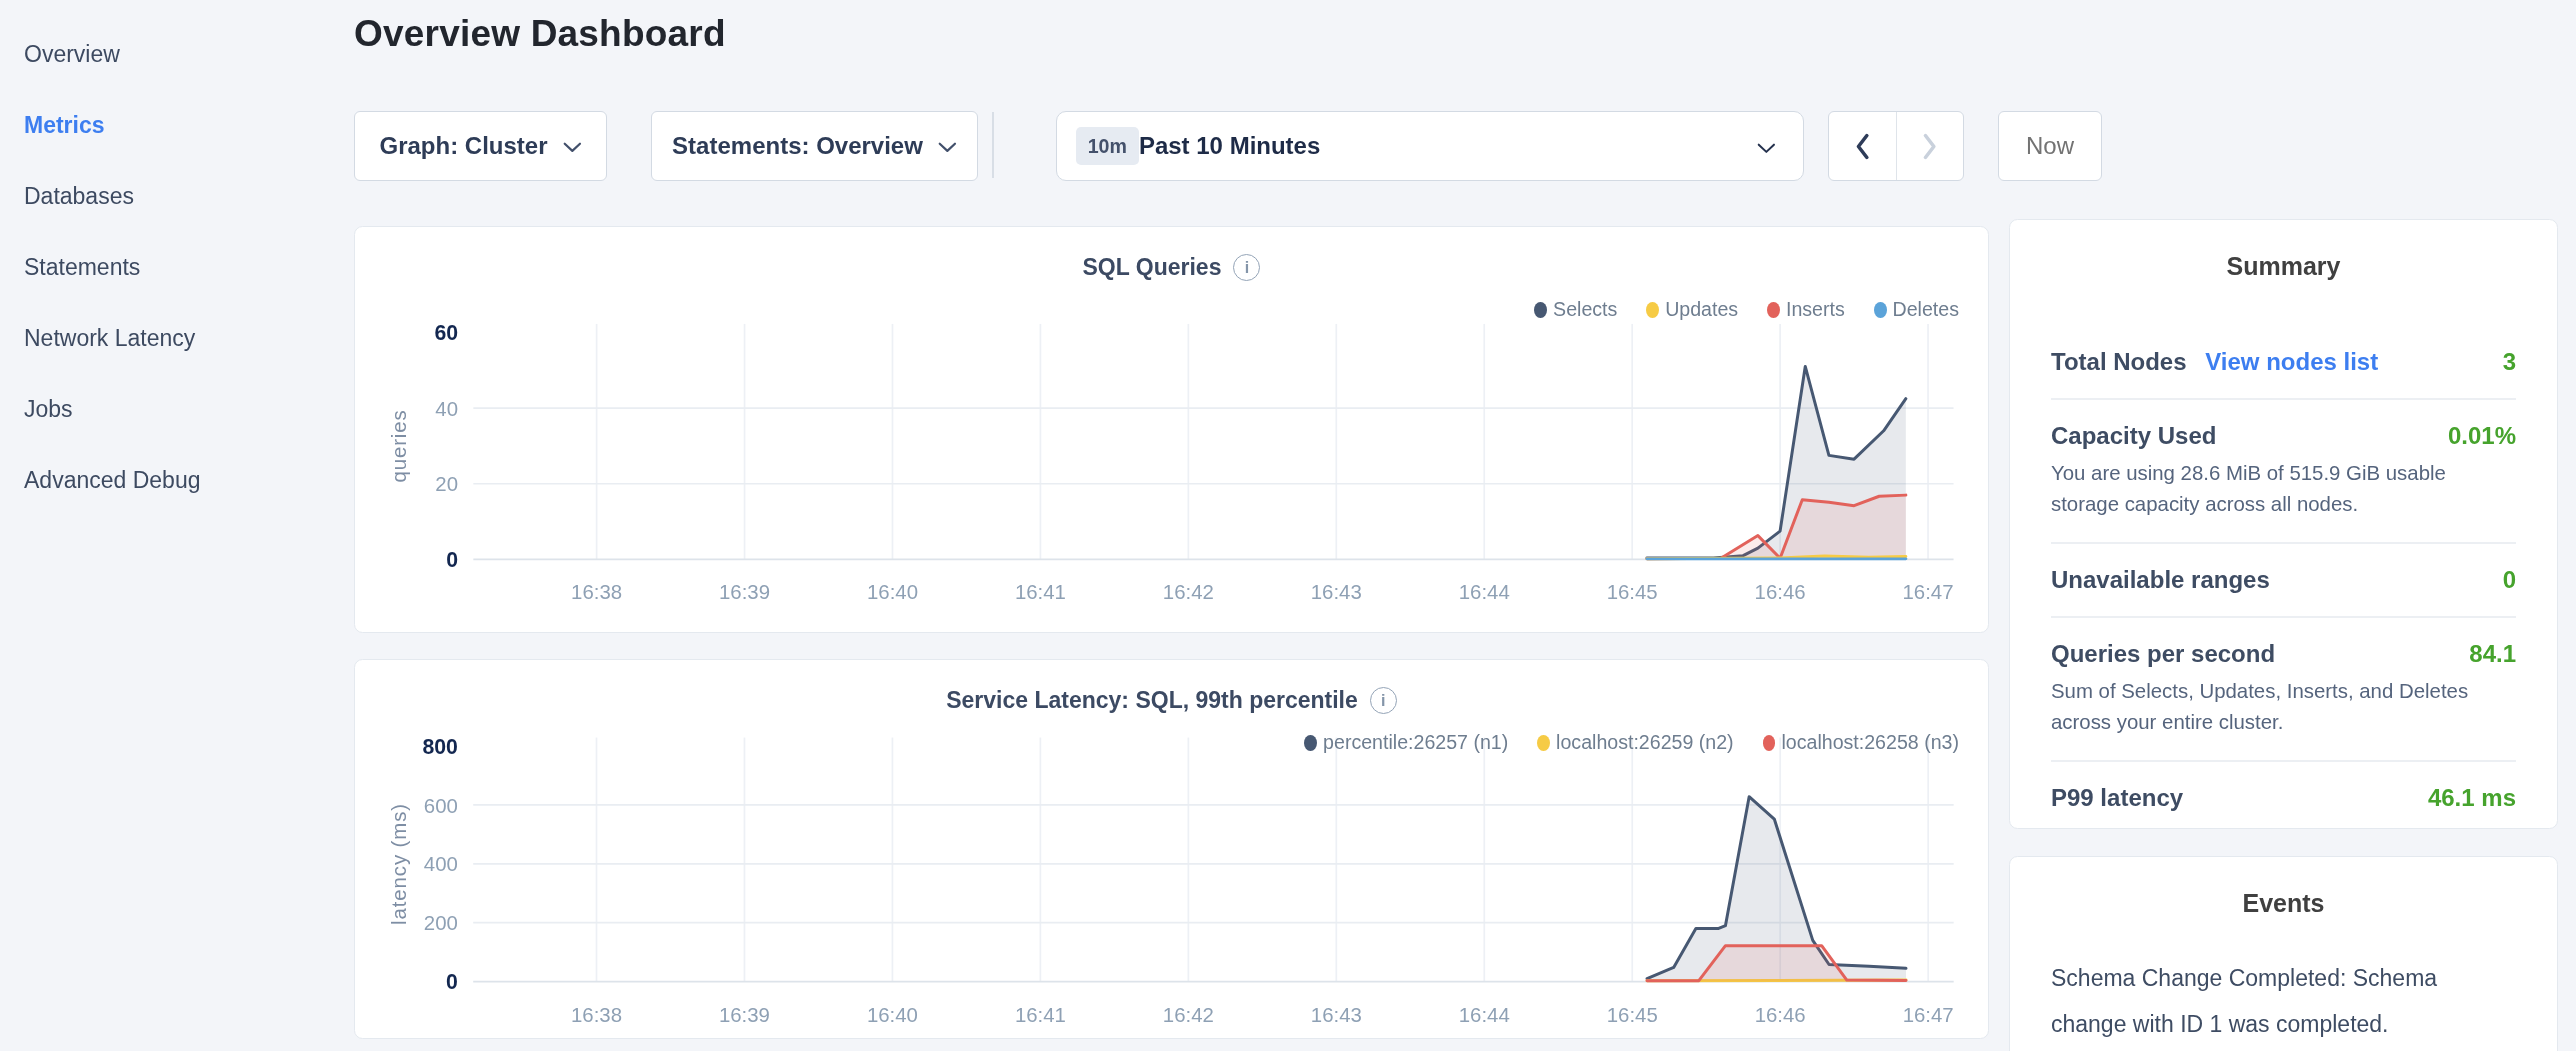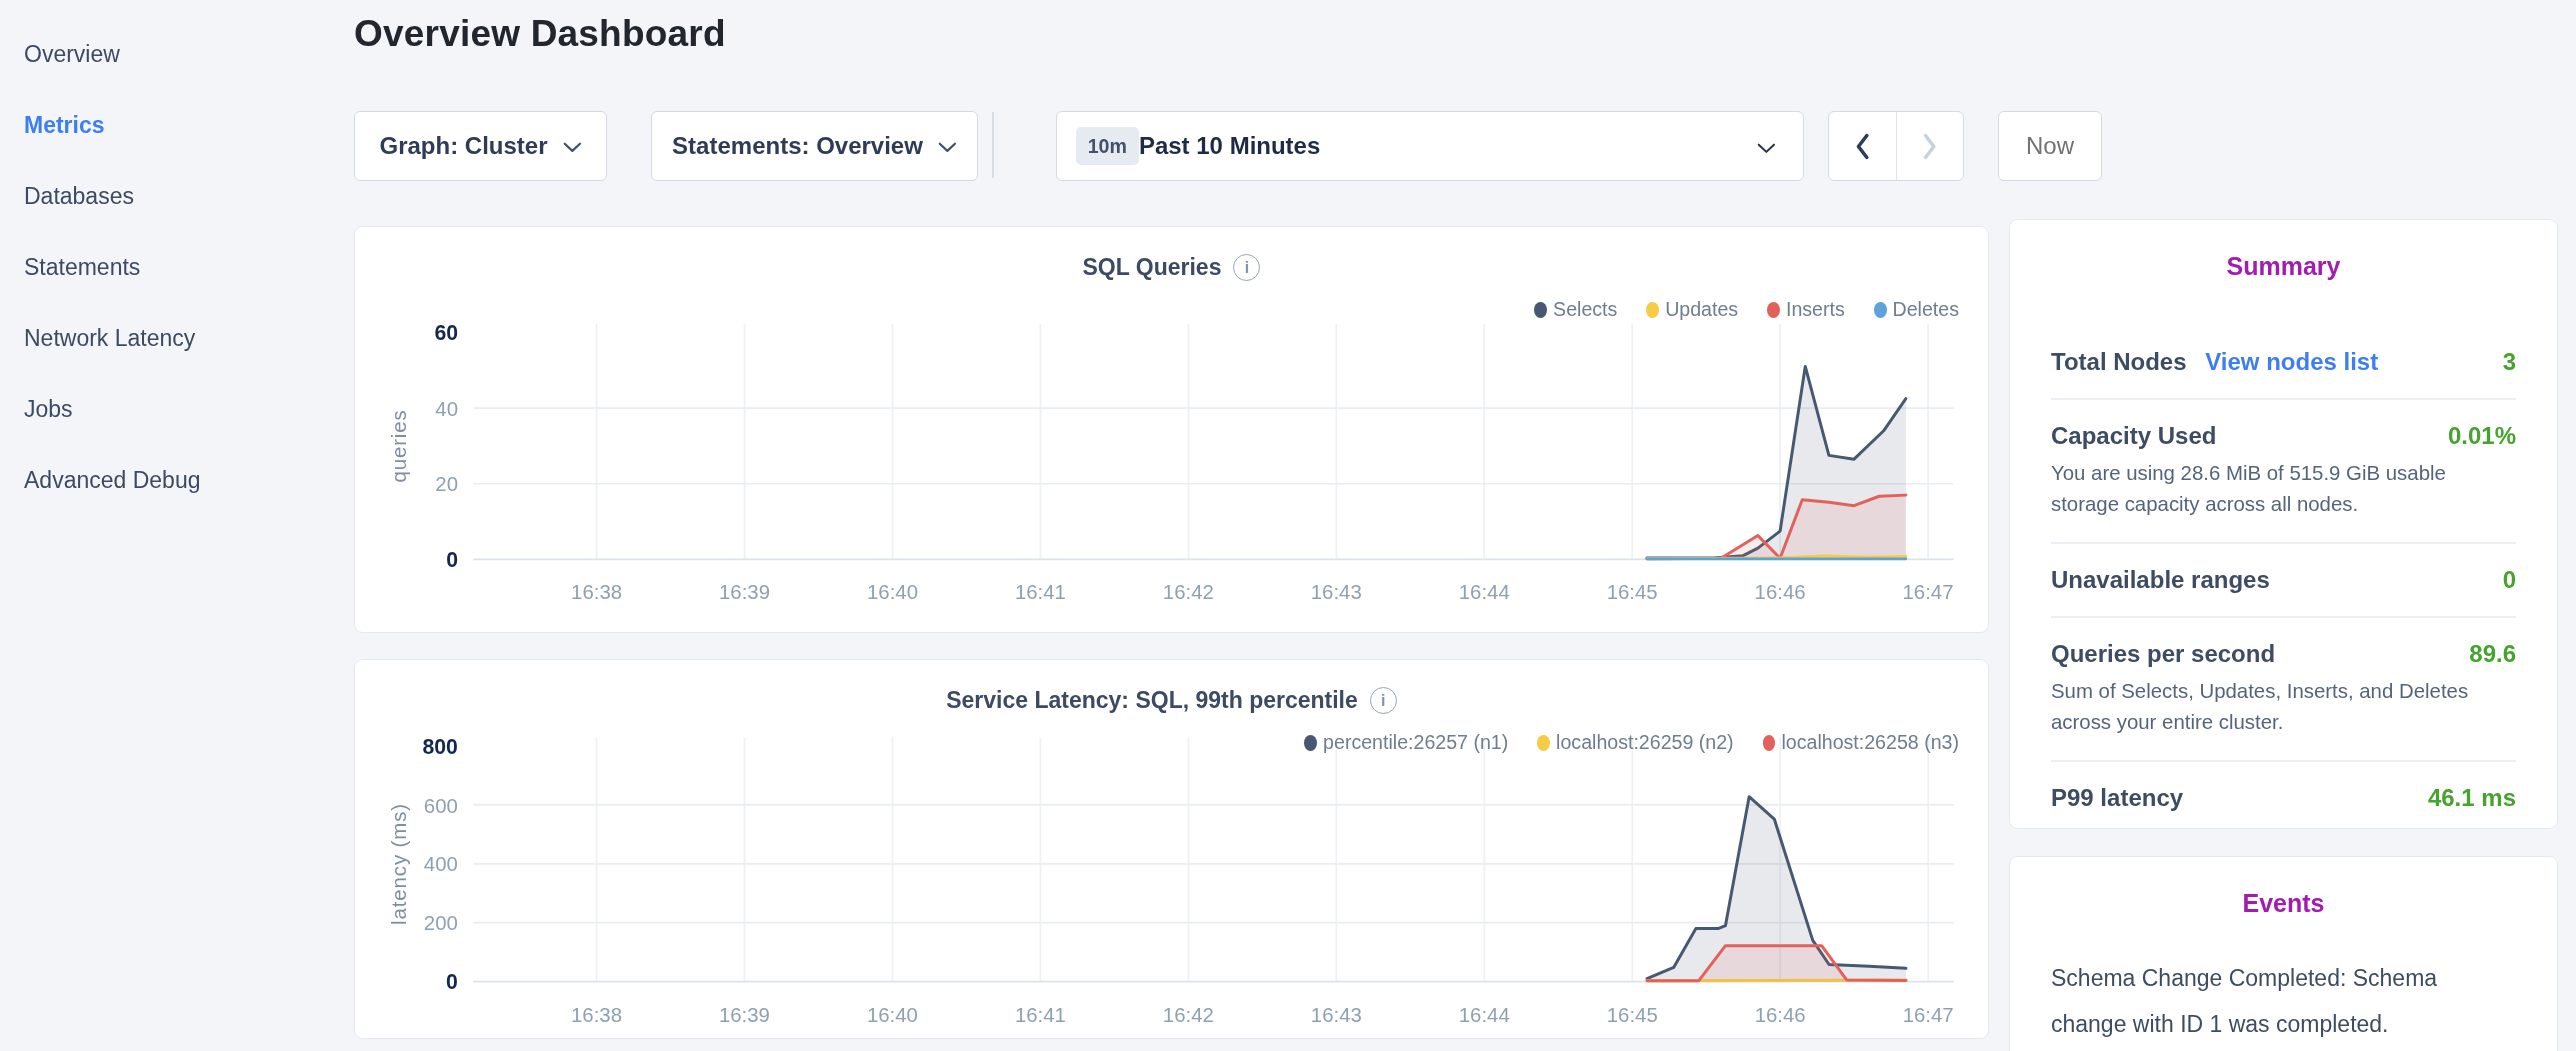--- a/index.html
+++ b/index.html
@@ -49,21 +49,21 @@
   .info-icon{width:27px;height:27px;border:1.7px solid #94a4b7;border-radius:50%;color:#8495a9;
              font-size:16px;font-weight:700;display:flex;align-items:center;justify-content:center;
              cursor:pointer;}
   .legend{position:absolute;top:71px;right:29px;display:flex;gap:29px;z-index:2;}
   .legend-item{display:flex;align-items:center;gap:6px;font-size:19.6px;color:#6e7d8f;cursor:pointer;}
   .dot{width:12.8px;height:16px;border-radius:50%;flex:0 0 auto;}
   .y-unit{position:absolute;white-space:nowrap;transform:translate(-50%,-50%) rotate(-90deg);
           font-size:20.4px;color:#7e8ea4;letter-spacing:0.9px;z-index:2;}
 
   
-  .panel-title{text-align:center;font-size:25px;font-weight:700;color:#a21caf;padding-top:32px;margin:0;}
+  .panel-title{text-align:center;font-size:25px;font-weight:700;color:#404040;padding-top:32px;margin:0;}
   .summary-body{padding:0 41px;}
   .srow{padding:22px 0;}
   .srow.first{margin-top:36px;}
   .srow-head{display:flex;align-items:baseline;font-size:24px;}
   .slabel{font-weight:700;color:#3e4c63;}
   .slink{margin-left:18.7px;color:#3d7ef0;font-weight:700;text-decoration:none;cursor:pointer;margin-top:9px;}
   .sval{margin-left:auto;font-weight:700;color:#46a32d;}
   .sdesc{font-size:20.4px;color:#55647d;line-height:31px;margin:8.5px 0 0;}
   .hr{height:1.7px;background:#eceff3;}
   .events-body{padding:0 41px;}
@@ -96,21 +96,21 @@
 
   <button class="ctl" style="left:651px;width:327px;">
     <span class="dd-label">Statements: Overview</span>
     <svg class="chev" width="18.7" height="11" viewBox="0 0 22 13">
       <polyline points="2,2 11,10.5 20,2" fill="none" stroke="#42506b" stroke-width="2.6" stroke-linecap="round" stroke-linejoin="round"></polyline>
     </svg>
   </button>
 
   <div class="vdivider"></div>
 
-  <button class="ctl time-picker" style="left:1056px;width:748px;">
+  <button class="ctl time-picker" style="left:1056px;width:748px;border-radius:10px;">
     <span class="time-badge">10m</span>
     <span class="time-label">Past 10 Minutes</span>
     <svg class="time-chev" width="18.7" height="11" viewBox="0 0 22 13">
       <polyline points="2,2 11,10.5 20,2" fill="none" stroke="#24314d" stroke-width="2.4" stroke-linecap="round" stroke-linejoin="round"></polyline>
     </svg>
   </button>
 
   <div class="arrow-group">
     <button class="arrow-btn prev">
       <svg width="15.3" height="27" viewBox="0 0 18 32">
@@ -270,21 +270,21 @@
       <div class="srow">
         <div class="srow-head">
           <span class="slabel">Unavailable ranges</span>
           <span class="sval">0</span>
         </div>
       </div>
       <div class="hr"></div>
       <div class="srow">
         <div class="srow-head">
           <span class="slabel">Queries per second</span>
-          <span class="sval">89.6</span>
+          <span class="sval">84.1</span>
         </div>
         <p class="sdesc">Sum of Selects, Updates, Inserts, and Deletes across your entire cluster.</p>
       </div>
       <div class="hr"></div>
       <div class="srow">
         <div class="srow-head">
           <span class="slabel">P99 latency</span>
           <span class="sval">46.1 ms</span>
         </div>
       </div>

